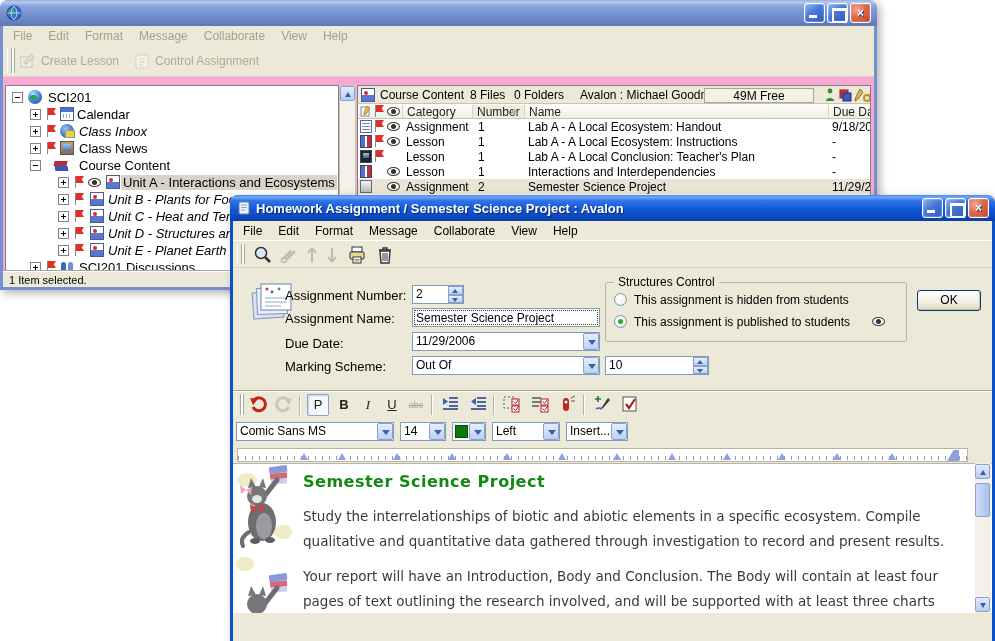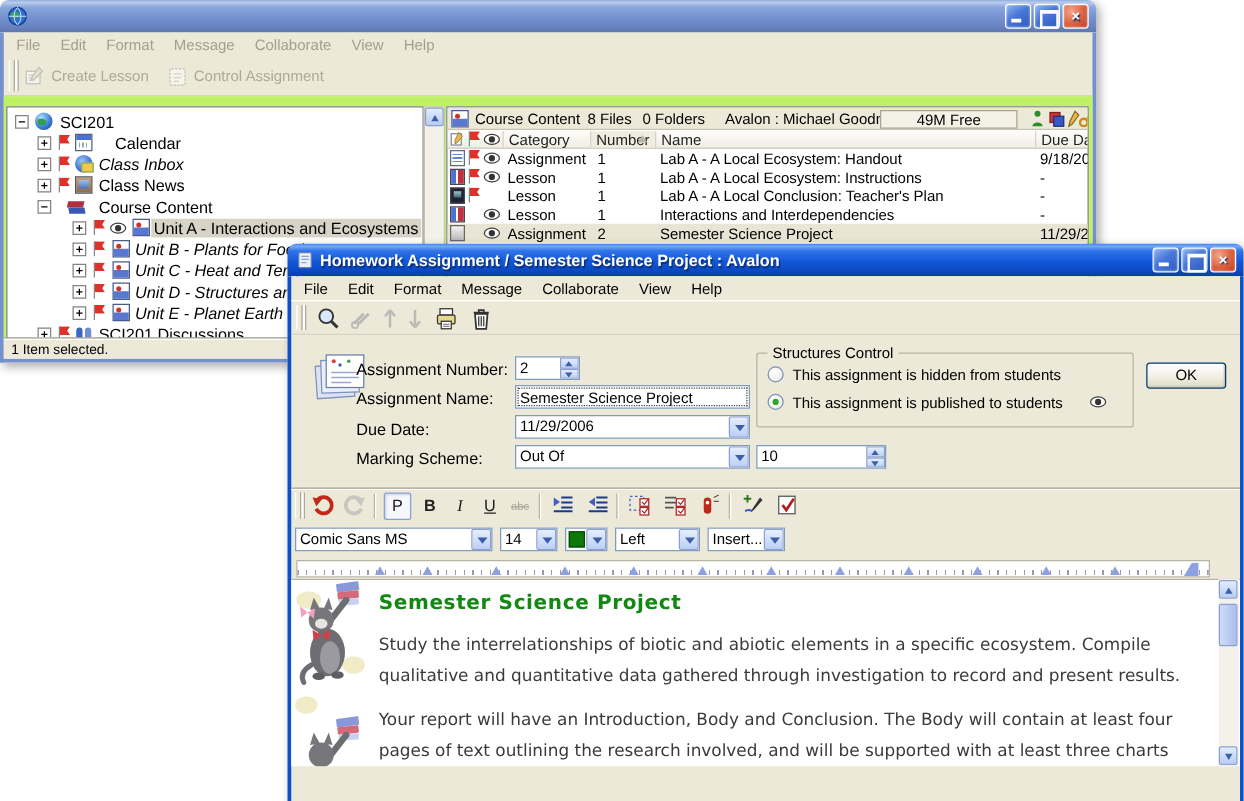--- a/index.html
+++ b/index.html
@@ -30,21 +30,21 @@
   .menu-disabled .mi { color:#A5A08E; }
   .menu-enabled .mi { color:#000; }
   .handle { position:absolute; width:5px; top:3px; bottom:3px; border-left:1px solid #fff; border-right:1px solid #aca899;
     box-shadow:2px 0 0 #fff,3px 0 0 #aca899; }
 
   
   .btoolbar { position:absolute; left:0; right:0; top:19px; height:32px; border-bottom:1px solid #D8D4C4; }
   .btool { position:absolute; top:4px; height:24px; display:flex; align-items:center; gap:4px; color:#AFAA98; font-size:12px; }
   .gicon { width:18px; height:18px; opacity:.5; }
 
-  .mainarea { position:absolute; left:0; right:0; top:51px; bottom:16px; background:#bef264; }
+  .mainarea { position:absolute; left:0; right:0; top:51px; bottom:16px; background:#f9a8d4; }
   .treepanel { position:absolute; left:2px; top:8px; width:334px; height:186px; background:#fff; border:1px solid #808080; overflow:hidden; font-size:13px; }
   .trow { position:absolute; left:0; height:17px; width:100%; }
   .tlabel { position:absolute; top:1px; white-space:nowrap; color:#000; }
   .tlabel.it { font-style:italic; }
   .tlabel.sel { background:#D7D3C7; padding:0 2px; }
   .pm { position:absolute; top:3px; width:11px; height:11px; border:1px solid #848284; background:#fff; }
   .pm::before { content:""; position:absolute; left:2px; top:4px; width:5px; height:1px; background:#000; }
   .pm.plus::after { content:""; position:absolute; left:4px; top:2px; width:1px; height:5px; background:#000; }
   .flagic { position:absolute; top:2px; width:11px; height:13px; }
   .flagic::before { content:""; position:absolute; left:1px; top:0; bottom:1px; width:1px; background:#888; }
@@ -206,21 +206,21 @@
         <div class="treepanel">
           <div class="trow" style="top:3px">
             <span class="pm" style="left:6px"></span>
             <span class="ticon i-globe" style="left:22px"></span>
             <span class="tlabel" style="left:42px">SCI201</span>
           </div>
           <div class="trow" style="top:20px">
             <span class="pm plus" style="left:24px"></span>
             <span class="flagic" style="left:40px"></span>
             <span class="ticon i-cal" style="left:54px"></span>
-            <span class="tlabel" style="left:86px">Calendar</span>
+            <span class="tlabel" style="left:71px">Calendar</span>
           </div>
           <div class="trow" style="top:37px">
             <span class="pm plus" style="left:24px"></span>
             <span class="flagic" style="left:40px"></span>
             <span class="ticon i-inbox" style="left:54px"></span>
             <span class="tlabel it" style="left:73px">Class Inbox</span>
           </div>
           <div class="trow" style="top:54px">
             <span class="pm plus" style="left:24px"></span>
             <span class="flagic" style="left:40px"></span>

